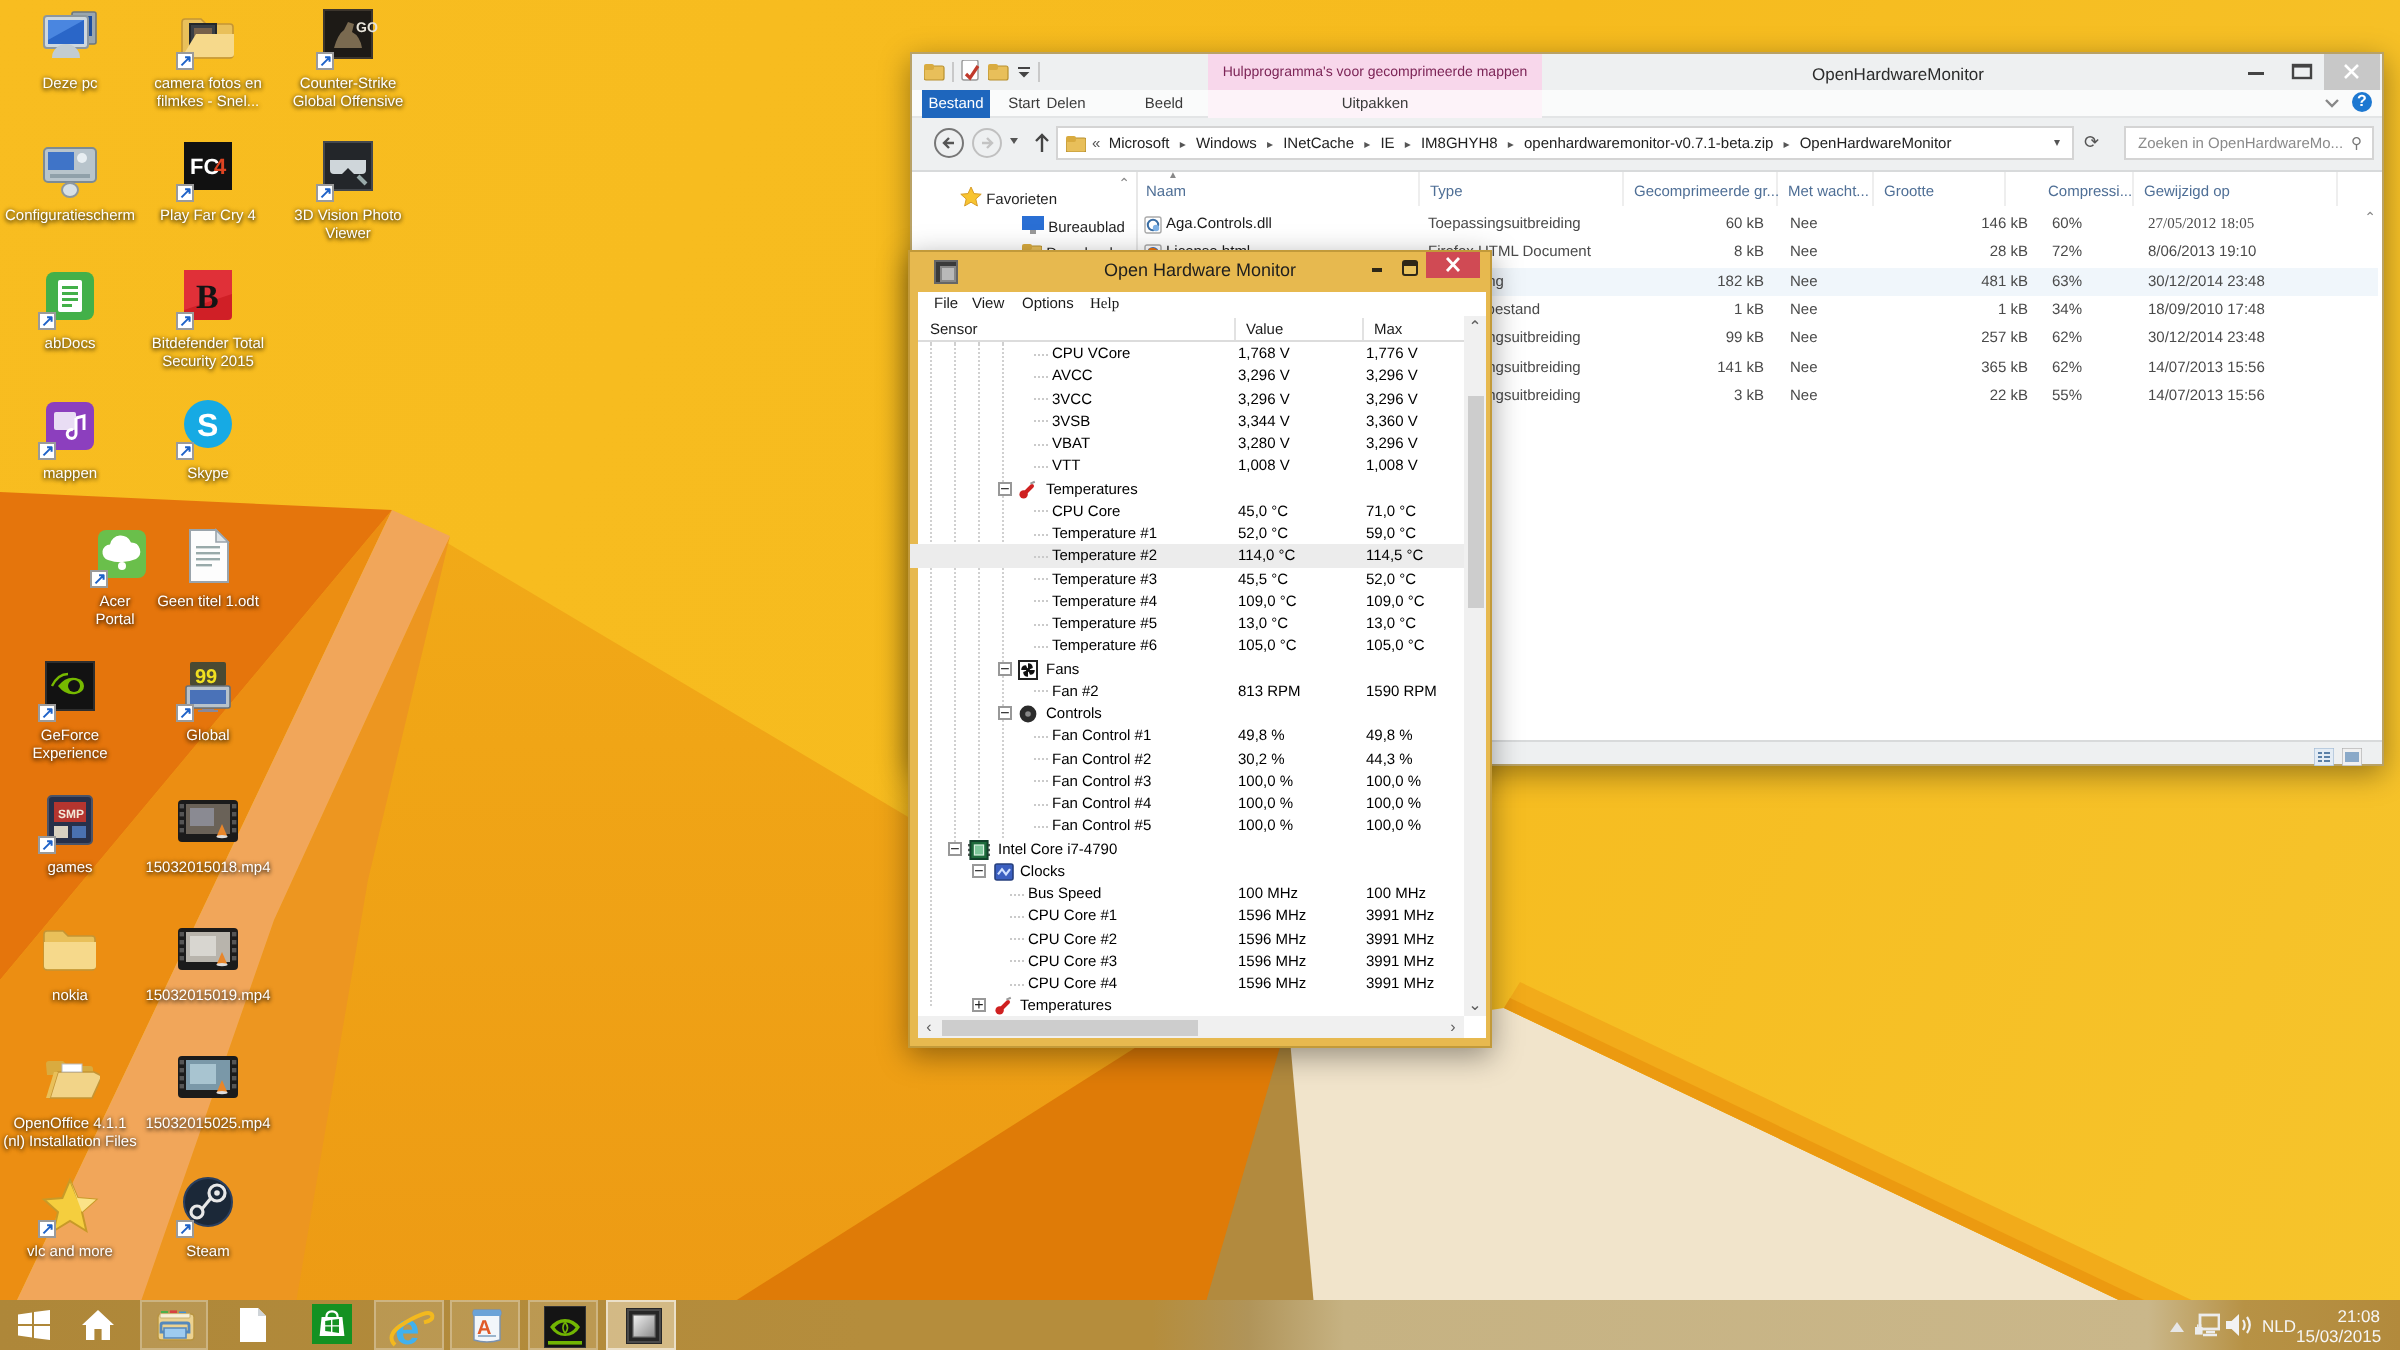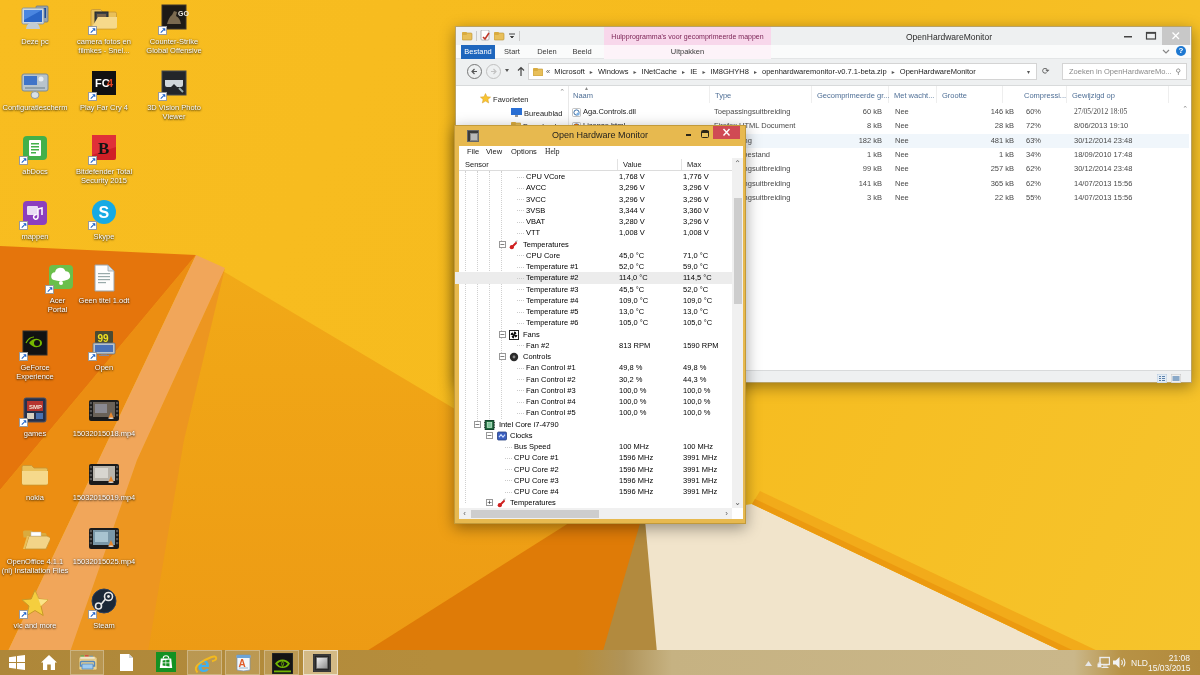--- a/index.html
+++ b/index.html
@@ -229,21 +229,21 @@
       <div class="lbl">GeForce Experience</div>
     </div>
 <div class="dico" style="left:70px;top:330px;">
       <div class="ic"><svg width="30" height="30" viewBox="0 0 30 30">
           <rect x="6" y="1" width="18" height="12" rx="1" fill="#4a4a33"></rect>
           <text x="8.5" y="11.5" font-family="Liberation Sans" font-size="10" font-weight="bold" fill="#f0e020">99</text>
           <rect x="4" y="13" width="22" height="11" rx="1" fill="#b8c2ca" stroke="#667078" stroke-width=".8"></rect>
           <rect x="6" y="15" width="18" height="7" fill="#4a72b8"></rect>
           <path d="M12 25 h6 M10 25.5 h10" stroke="#889" stroke-width="1"></path>
         </svg><span class="sc"></span></div>
-      <div class="lbl">Open</div>
+      <div class="lbl">Global</div>
     </div>
 <div class="dico" style="left:1px;top:396px;">
       <div class="ic"><svg width="30" height="30" viewBox="0 0 30 30">
           <rect x="4" y="2" width="22" height="24" rx="2" fill="#27304a" stroke="#4a5368"></rect>
           <rect x="7" y="5" width="16" height="10" fill="#b5352f"></rect>
           <text x="9" y="13" font-family="Liberation Sans" font-size="6" font-weight="bold" fill="#f2e8d8">SMP</text>
           <rect x="7" y="17" width="7" height="6" fill="#d8d0c0"></rect>
           <rect x="16" y="17" width="7" height="6" fill="#4a71b0"></rect>
         </svg><span class="sc"></span></div>
       <div class="lbl">games</div>
@@ -372,21 +372,21 @@
             <rect x="7.5" y="5" width="9" height="1.8" fill="#444"></rect>
           </svg></div>
       <div class="capbtn x" style="width:28px;"><svg width="28" height="18">
             <path d="M10.5 5.5 L17 12 M17 5.5 L10.5 12" stroke="#fff" stroke-width="1.3"></path>
           </svg></div>
     </div>
   </div>
   <div class="tabs">
     <div class="tab file">Bestand</div>
     <div class="tab" style="left:39px;width:34px;">Start</div>
-    <div class="tab" style="left:74px;width:34px;">Delen</div>
+    <div class="tab" style="left:60px;width:34px;">Delen</div>
     <div class="tab" style="left:109px;width:34px;">Beeld</div>
     <div class="pinkzone">Uitpakken</div>
     <div class="tabright">
         <svg width="8" height="5" style="margin-right:6px;">
           <path d="M1 1 L4 4 L7 1" stroke="#888" stroke-width="1.2" fill="none"></path>
         </svg>
         <span style="display:inline-block;width:10px;height:10px;border-radius:50%;background:#1d78d1;color:#fff;font-size:8px;line-height:10px;text-align:center;font-weight:bold;">?</span>
       </div>
   </div>
   <div class="addr">

